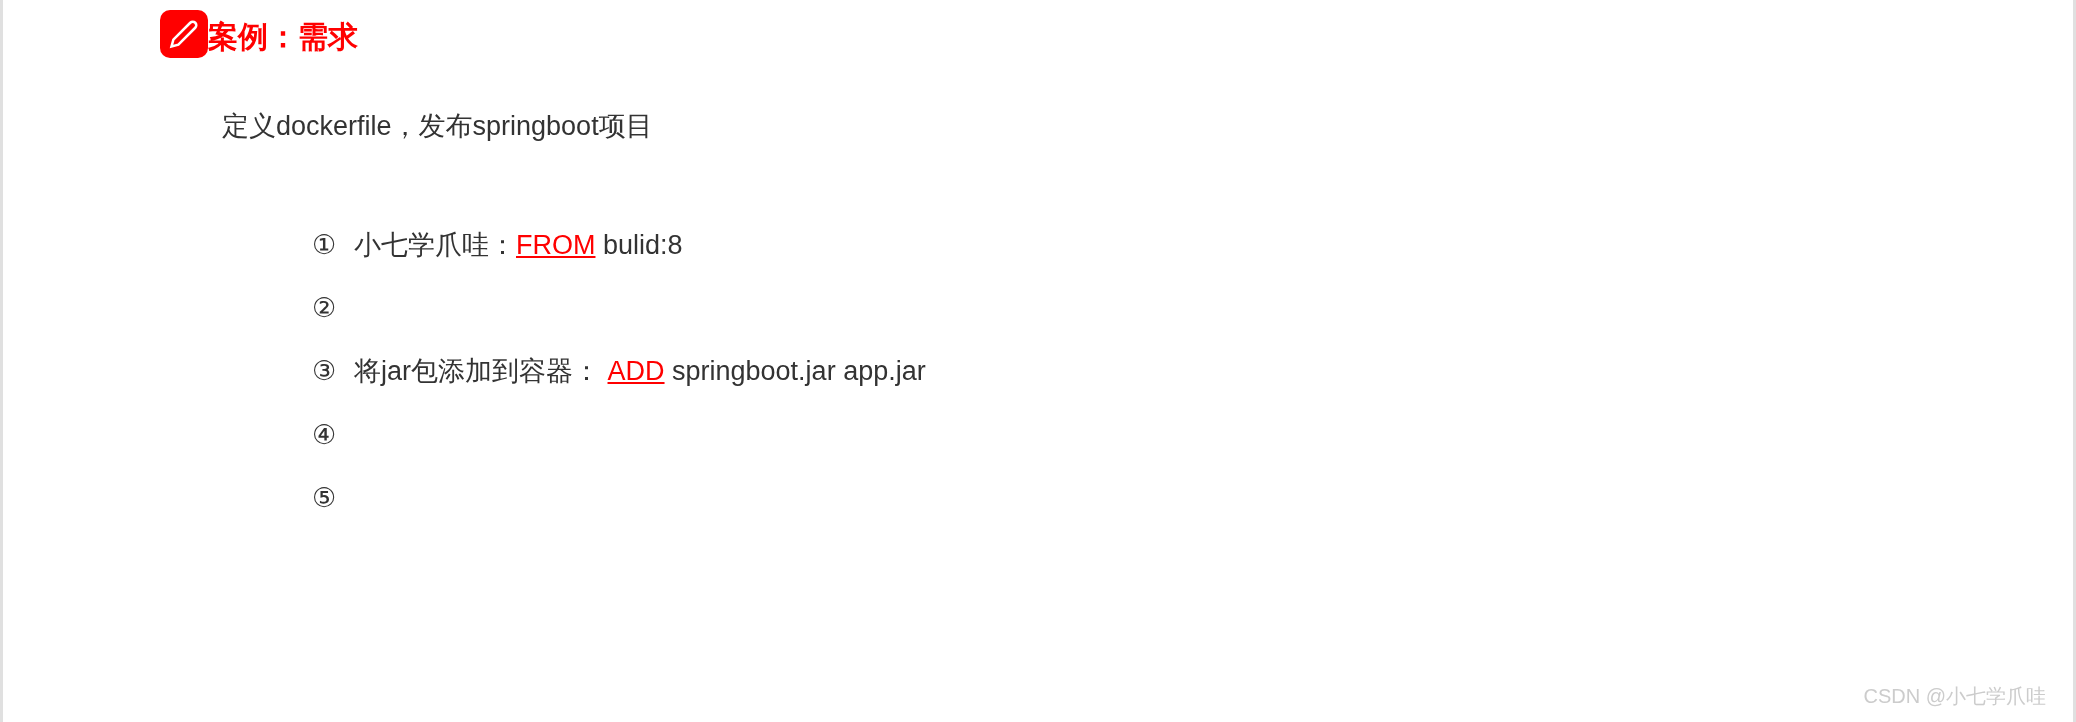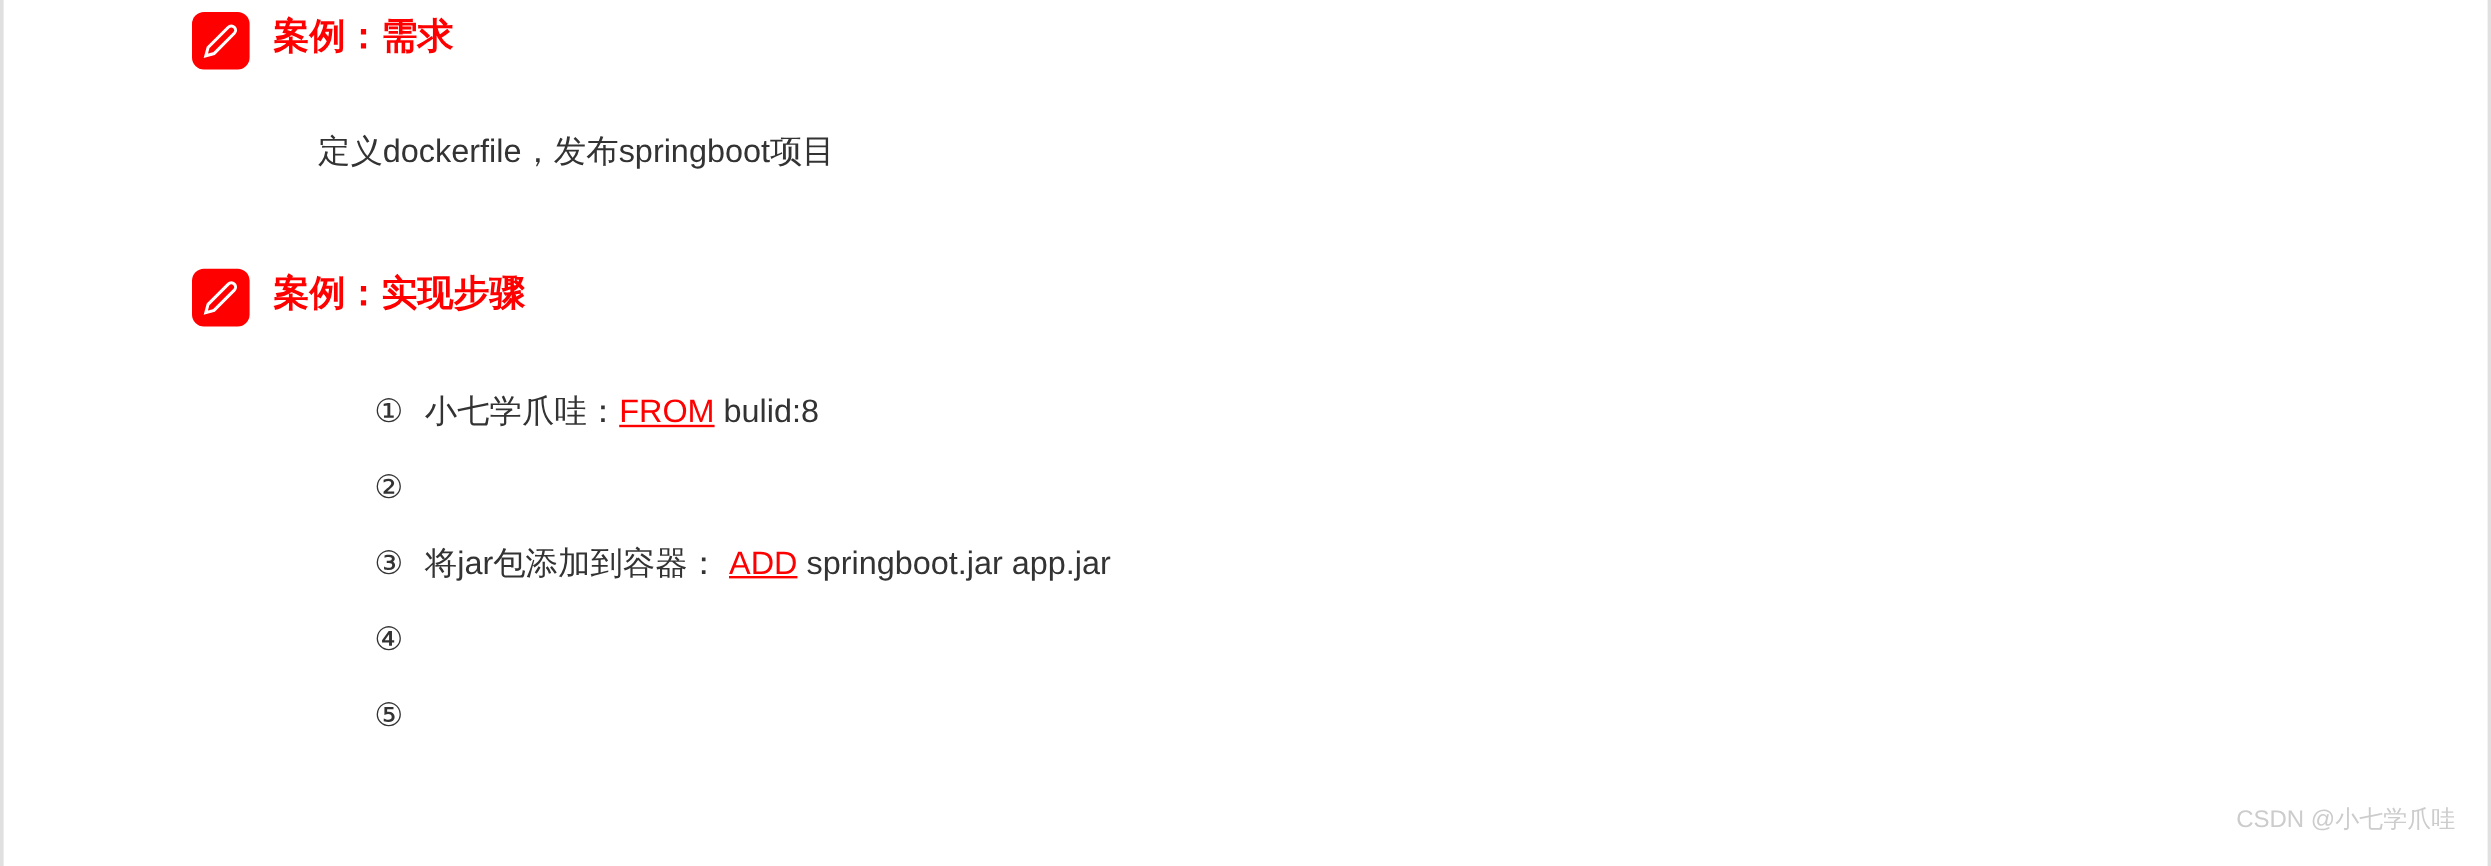--- a/index.html
+++ b/index.html
@@ -14,22 +14,21 @@
       height: 722px;
       position: relative;
       padding-top: 10px;
     }
     .section {
       margin-left: 160px;
       margin-bottom: 80px;
     }
     .section-header {
       display: flex;
-      align-items: flex-start;
-      gap: 20px;
+      align-items: flex-end;
       margin-bottom: 50px;
     }
     .icon-box {
       width: 48px;
       height: 48px;
       background: #ff0000;
       border-radius: 10px;
       display: flex;
       align-items: center;
       justify-content: center;
@@ -40,21 +39,21 @@
       fill: none;
       stroke: #ffffff;
       stroke-width: 2;
     }
     .section-title {
       color: #ff0000;
       font-size: 30px;
       font-weight: bold;
     }
     .content-text {
-      margin-left: 105px;
+      margin-left: 62px;
       font-size: 27px;
       color: #333333;
     }
     .steps-list {
       margin-left: 150px;
     }
     .step-item {
       display: flex;
       align-items: center;
       font-size: 27px;
@@ -67,21 +66,21 @@
       display: inline-block;
       width: 28px;
       text-align: center;
     }
     .keyword-red {
       color: #ff0000;
       text-decoration: underline;
     }
     .watermark {
       position: absolute;
-      bottom: 26px;
+      bottom: 12px;
       right: 30px;
       color: #cccccc;
       font-size: 20px;
     }
     .left-border {
       position: absolute;
       left: 0;
       top: 0;
       bottom: 0;
       width: 3px;
@@ -108,28 +107,20 @@
       <svg viewBox="0 0 24 24">
         <path d="M17 3a2.828 2.828 0 1 1 4 4L7.5 20.5 2 22l1.5-5.5L17 3z"></path>
       </svg>
     </div>
     <div class="section-title">案例：需求</div>
   </div>
   <div class="content-text">定义dockerfile，发布springboot项目</div>
 </div>
 
 <div class="section" style="margin-bottom:0;">
-  <div class="section-header">
-    <div class="icon-box">
-      <svg viewBox="0 0 24 24">
-        <path d="M17 3a2.828 2.828 0 1 1 4 4L7.5 20.5 2 22l1.5-5.5L17 3z"></path>
-      </svg>
-    </div>
-    <div class="section-title">案例：实现步骤</div>
-  </div>
   <div class="steps-list">
     <div class="step-item">
       <span class="step-num">①</span>
       <span>
         <span>小七学爪哇：</span><span class="keyword-red">FROM</span><span> bulid:8</span>
       </span>
     </div>
     <div class="step-item">
       <span class="step-num">②</span>
     </div>

